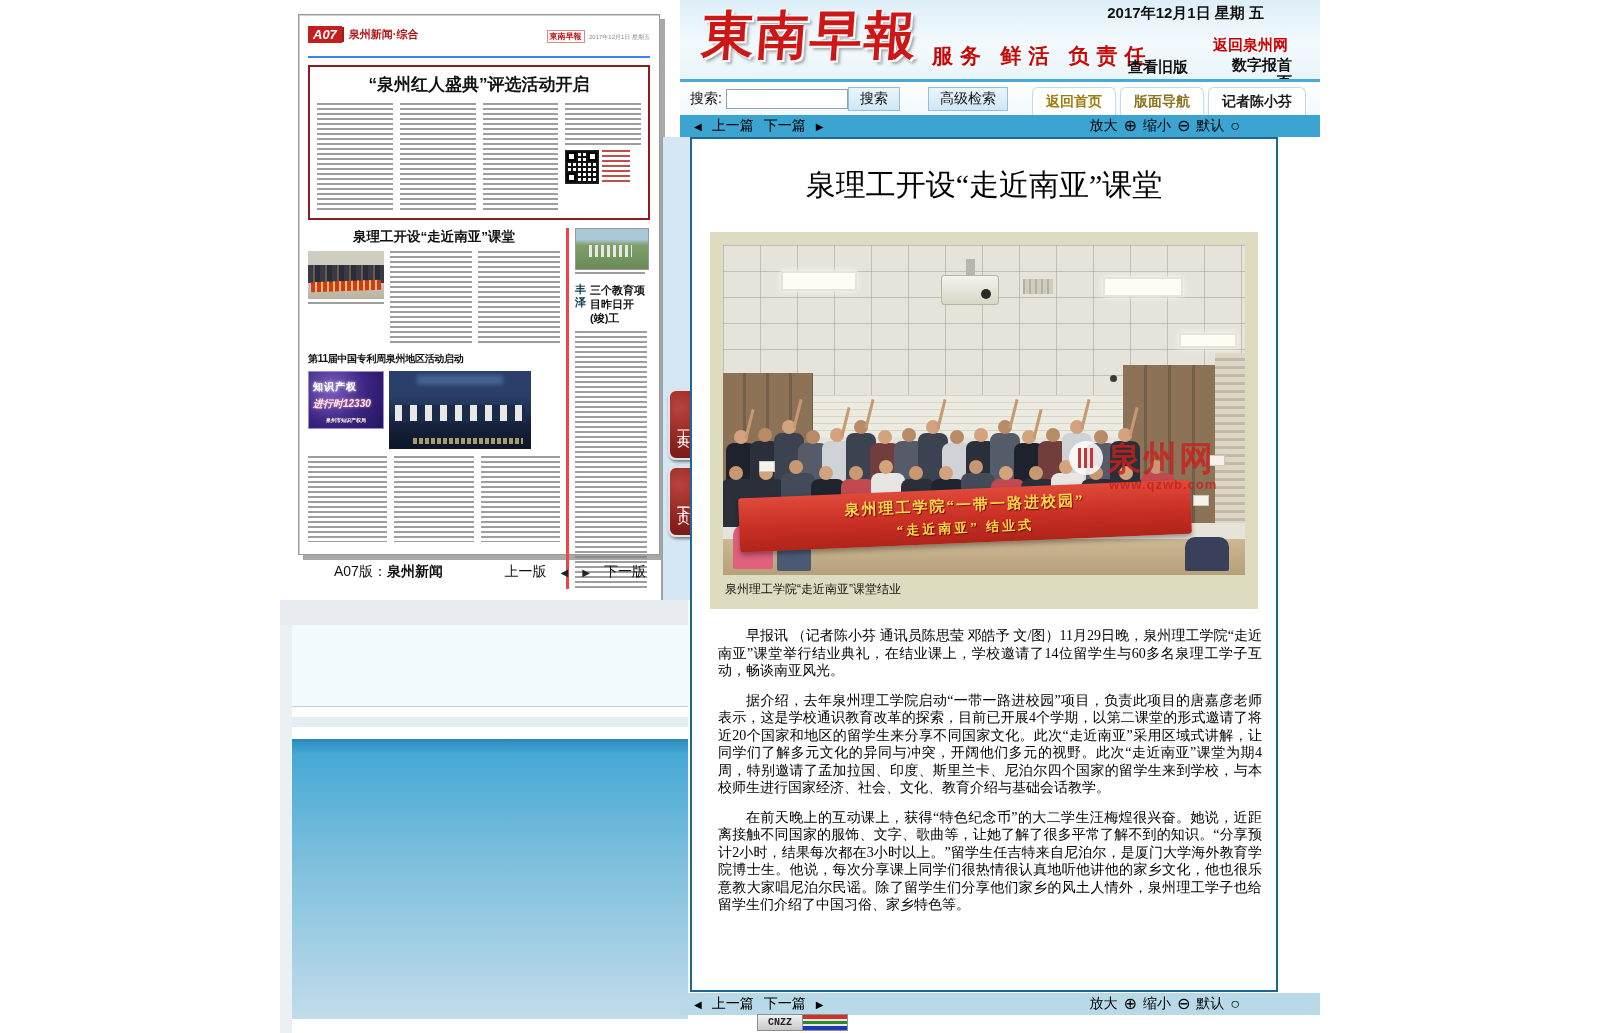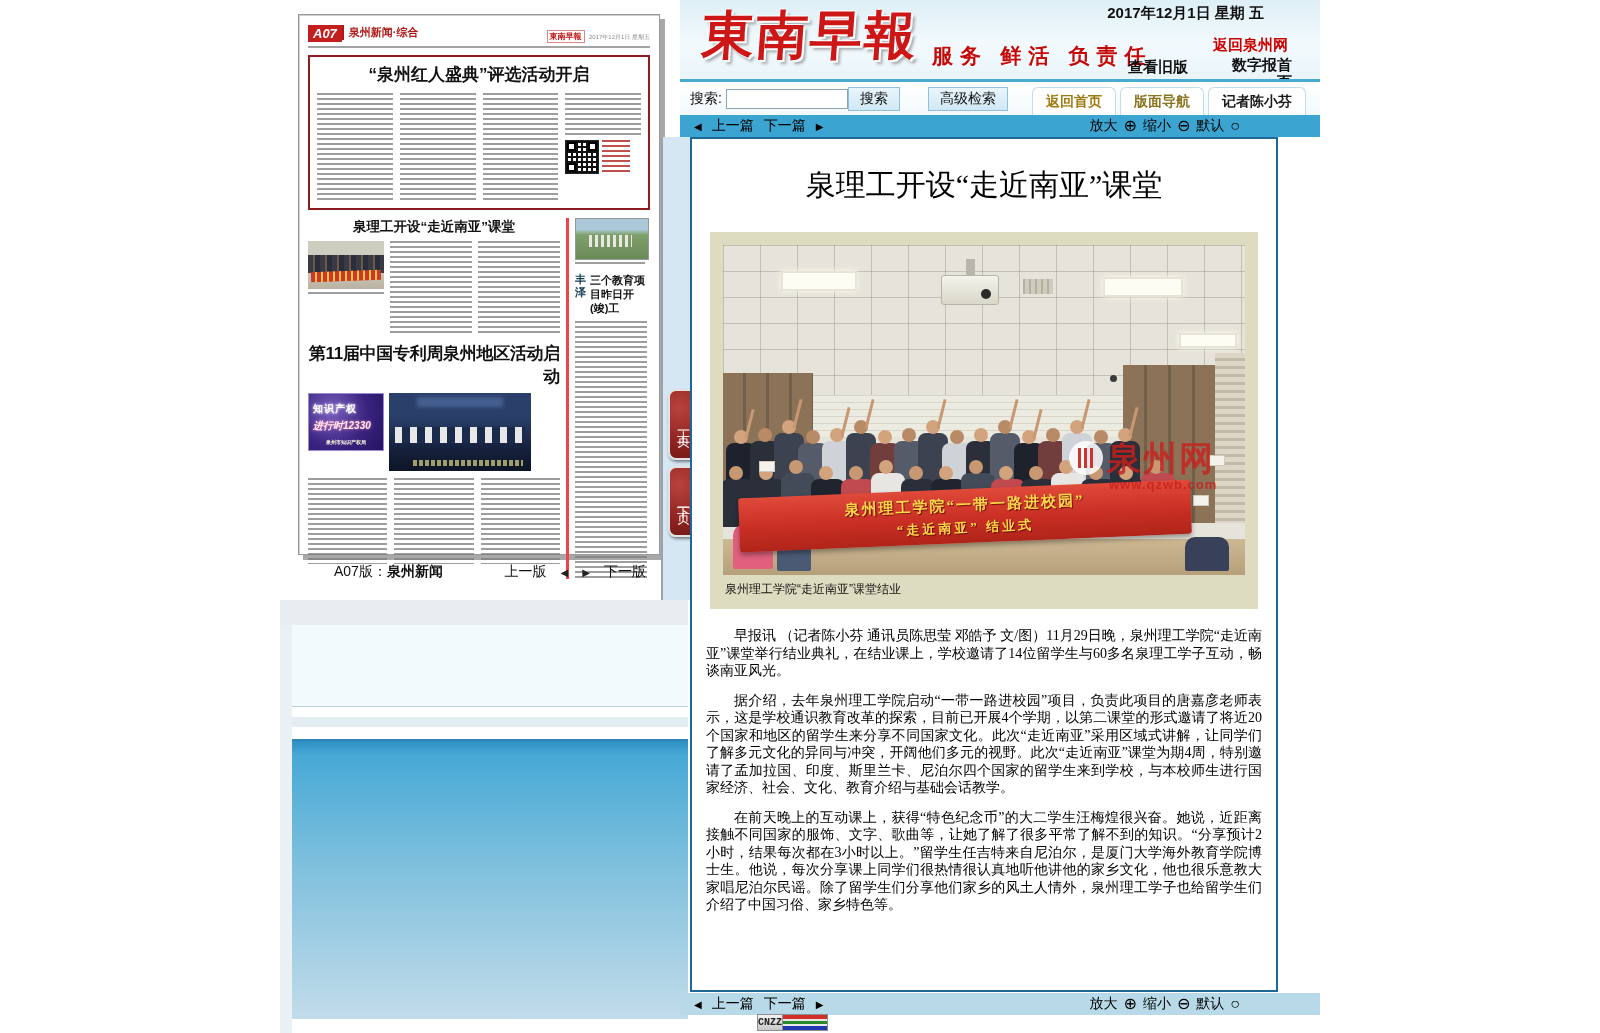--- a/index.html
+++ b/index.html
@@ -13,21 +13,21 @@
   #band-a { left:280px; top:600px; width:408px; height:25px; background:#e9edf2; }
   #band-b { left:292px; top:625px; width:396px; height:82px; background:#f3fafd; border-bottom:1px solid #b5d2de; }
   #band-c { left:292px; top:717px; width:396px; height:10px; background:#e4edf2; }
   #blue-edge { left:292px; top:739px; width:396px; height:2px; background:#2f85b5; }
   #left-gradient { left:292px; top:741px; width:396px; height:278px;
     background:linear-gradient(180deg,#2d8fc2 0,#47a9d6 14px,#7fc0dd 45%,#c2dcea 100%); }
 
   
   #thumb { left:298px; top:14px; width:362px; height:541px; background:#fff;
     border:1px solid #9a9a9a; box-shadow:5px 5px 0 #a8a8a8, 1px 1px 0 #cfcfcf inset; padding:10px 9px; }
-  .t-head { display:flex; align-items:flex-start; border-bottom:2px solid #a3a3a3; padding-bottom:3px; }
+  .t-head { display:flex; align-items:center; border-bottom:2px solid #3b82f6; padding-bottom:13px; }
   .t-a07 { background:#c31f1f; color:#fff; font-weight:bold; font-size:13px; padding:1px 5px; font-style:italic; }
   .t-sec { color:#b01818; font-weight:bold; font-size:11px; border-left:2px solid #b01818; padding-left:5px; }
   .t-head-right { margin-left:auto; text-align:right; }
   .t-mast { color:#c01616; font-size:8px; font-weight:bold; border:1px solid #d88; padding:0 2px; display:inline-block; }
   .t-credits { font-size:6px; color:#888; margin-top:2px; white-space:nowrap; }
   .t-art1 { margin-top:7px; border:2px solid #8b1c20; padding:6px 7px 7px; }
   .t-h1 { font-size:17px; font-weight:bold; text-align:center; letter-spacing:0; color:#111; }
   .t-cols4 { display:flex; gap:7px; margin-top:7px; height:108px; }
   .t-col { flex:1; }
   .greek { background-image:repeating-linear-gradient(180deg,#7d7d7d 0 1.6px,transparent 1.6px 5px); opacity:.75; }
@@ -42,21 +42,21 @@
   .t-left { flex:1; }
   .t-h2 { font-size:13.5px; font-weight:bold; text-align:center; color:#111; }
   .t-art2-row { display:flex; gap:6px; margin-top:5px; }
   .mini-photo { width:76px; height:48px; position:relative; background:linear-gradient(180deg,#cfccc0 0 55%,#b9b2a2 100%); overflow:hidden; flex:none; }
   .mini-people { position:absolute; left:0; right:0; top:14px; height:18px;
     background-image:repeating-linear-gradient(90deg,#3a3a44 0 5px,#6a5a4c 5px 7px,#2a2e3a 7px 12px); }
   .mini-banner { position:absolute; left:3px; right:3px; top:30px; height:10px; background:#cf362c; transform:rotate(-2deg);
     background-image:repeating-linear-gradient(90deg,transparent 0 4px,rgba(255,215,70,.9) 4px 6px); }
   .mini-cap { height:5px; margin-top:3px; }
   .t-art3 { margin-top:9px; }
-  .t-h3 { font-size:17px; font-weight:bold; text-align:right; color:#111; letter-spacing:-.3px; }
+  .t-h3 { font-size:10px; font-weight:bold; text-align:left; color:#111; letter-spacing:-.3px; }
   .t-art3-row { display:flex; gap:5px; margin-top:5px; }
   .promo { width:76px; height:58px; background:radial-gradient(circle at 30% 30%,#7a5fc0,#3a2480 55%,#241460); position:relative;
     border:1px solid #9a8ad0; color:#fff; font-weight:bold; padding:8px 4px 0; flex:none; }
   .promo-l1 { font-size:10px; letter-spacing:1px; text-shadow:0 0 3px #fff; }
   .promo-l2 { font-size:10px; font-style:italic; color:#ffe9f0; margin-top:3px; text-shadow:0 0 3px #f8a; }
   .promo-l3 { font-size:5px; margin-top:6px; color:#ffd; text-align:center; }
   .stage { width:142px; height:78px; background:linear-gradient(180deg,#2a3f6a 0 30%,#16223e 70%,#0d1426); position:relative; overflow:hidden; flex:none; }
   .stage-row { position:absolute; left:6px; right:6px; top:34px; height:16px;
     background-image:repeating-linear-gradient(90deg,#e8e8e8 0 7px,#1a2a4a 7px 15px); }
   .stage-glow { position:absolute; left:20%; top:4px; width:60%; height:10px; background:rgba(120,160,220,.35); filter:blur(2px); }
@@ -122,21 +122,21 @@
   .tri { font-size:10px; cursor:pointer; }
   .circ { font-size:16px; line-height:14px; cursor:pointer; }
 
   
   #article-frame { left:690px; top:137px; width:588px; height:855px; background:#fff; border:2px solid #1e6796; }
   #article-title { margin-top:26px; text-align:center; font-size:30px; color:#000; }
   #photo-frame { margin:26px auto 0; width:548px; background:#dddcc0; padding:13px 13px 6px; }
   #photo { width:522px; height:330px; position:relative; overflow:hidden; background:#e6e3da; }
   #photo-caption { font-size:12px; color:#111; padding:6px 2px 5px; }
   #article-body { margin:18px auto 0; width:556px; font-size:14px; line-height:17.5px; text-align:justify; color:#000; }
-  #article-body p { text-indent:2em; margin-bottom:12px; }
+  #article-body p { text-indent:2em; margin-bottom:12px;margin-left:12px; }
 
   
   #ceiling { position:absolute; left:0; top:0; width:100%; height:150px;
     background:linear-gradient(180deg,#f6f5ee,#dcd9cd);
     background-image:repeating-linear-gradient(90deg,rgba(150,148,136,.45) 0 1px,transparent 1px 37px),
                      repeating-linear-gradient(180deg,rgba(150,148,136,.45) 0 1px,transparent 1px 26px); }
   .light { position:absolute; background:#fdfdf4; border:2px solid #e6e4d4; box-shadow:0 0 6px rgba(255,255,240,.9); }
   #light-1 { left:58px; top:26px; width:76px; height:20px; }
   #light-2 { right:62px; top:32px; width:80px; height:20px; }
   #light-3 { right:8px; top:88px; width:58px; height:15px; }
@@ -192,21 +192,21 @@
   #wm-ring { width:34px; height:34px; border-radius:50%; background:rgba(255,255,255,.85); position:relative; flex:none; }
   #wm-ring::before { content:""; position:absolute; left:9px; top:7px; width:16px; height:20px;
     background:repeating-linear-gradient(90deg,rgba(200,32,28,.9) 0 3px,transparent 3px 6px); }
   #wm-name { font-size:34px; font-weight:bold; letter-spacing:2px; line-height:34px; }
   #wm-url { font-size:13px; font-weight:bold; margin-top:2px; margin-left:40px; letter-spacing:1px; }
 
   
   #cnzz { left:757px; top:1014px; height:17px; display:flex; align-items:stretch; cursor:pointer; }
   #cnzz-label { background:linear-gradient(180deg,#f2f2f2,#c8c8c8); border:1px solid #8a8f96; border-right:none;
     font-family:"Liberation Mono","DejaVu Sans Mono",monospace; font-size:10px; font-weight:bold; color:#222;
-    display:flex; align-items:center; padding:0 0; }
+    display:flex; align-items:center; padding:0 10px; }
   #cnzz-flag { width:46px; border:1px solid #8a8f96; background:#e8e8e8;
     background-image:linear-gradient(180deg,#d03028 0 4px,#e8e8e8 4px 6px,#2a8a2a 6px 9px,#e8e8e8 9px 11px,#2038b0 11px 15px); }
 </style>
 </head>
 <body>
 
 <div class="abs" id="left-pale-strip"></div>
 <div class="abs" id="band-a"></div>
 <div class="abs" id="band-b"></div>
 <div class="abs" id="band-c"></div>

